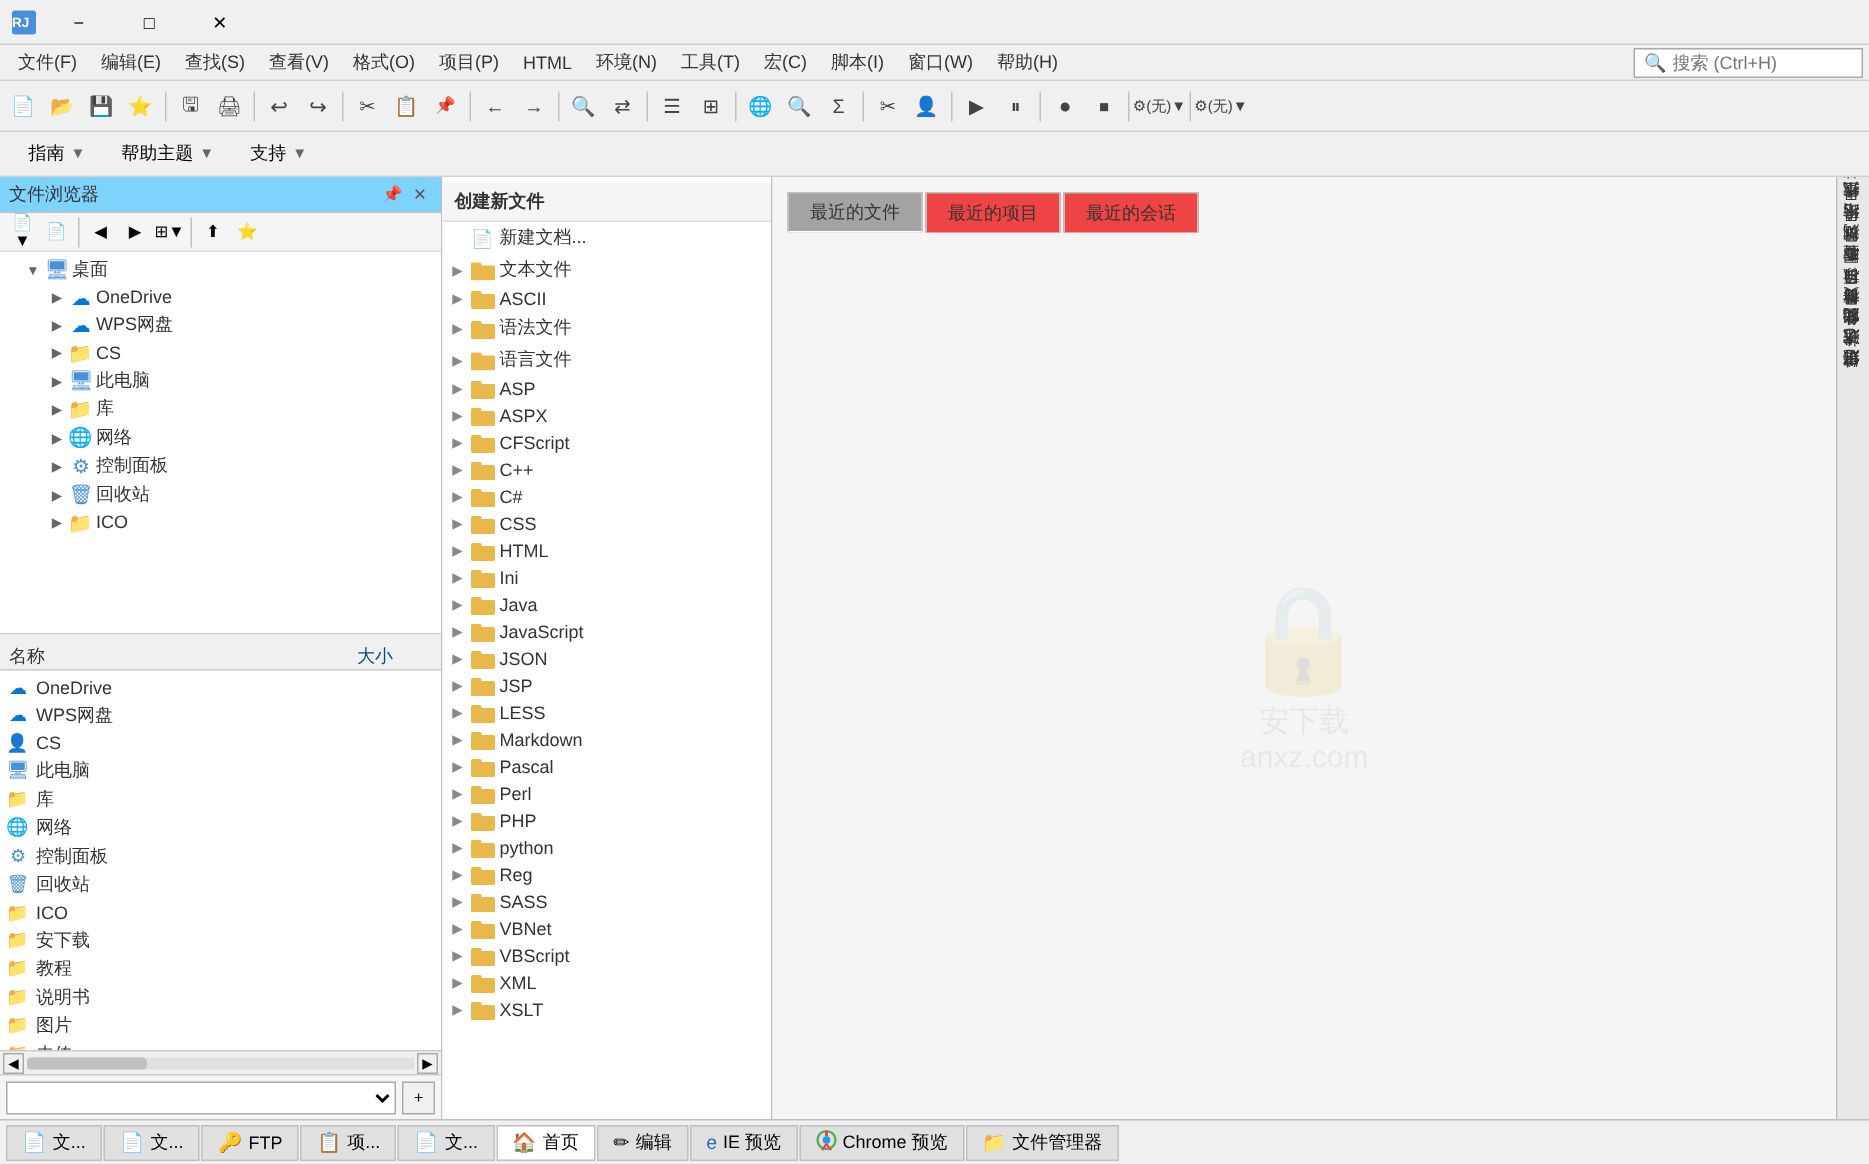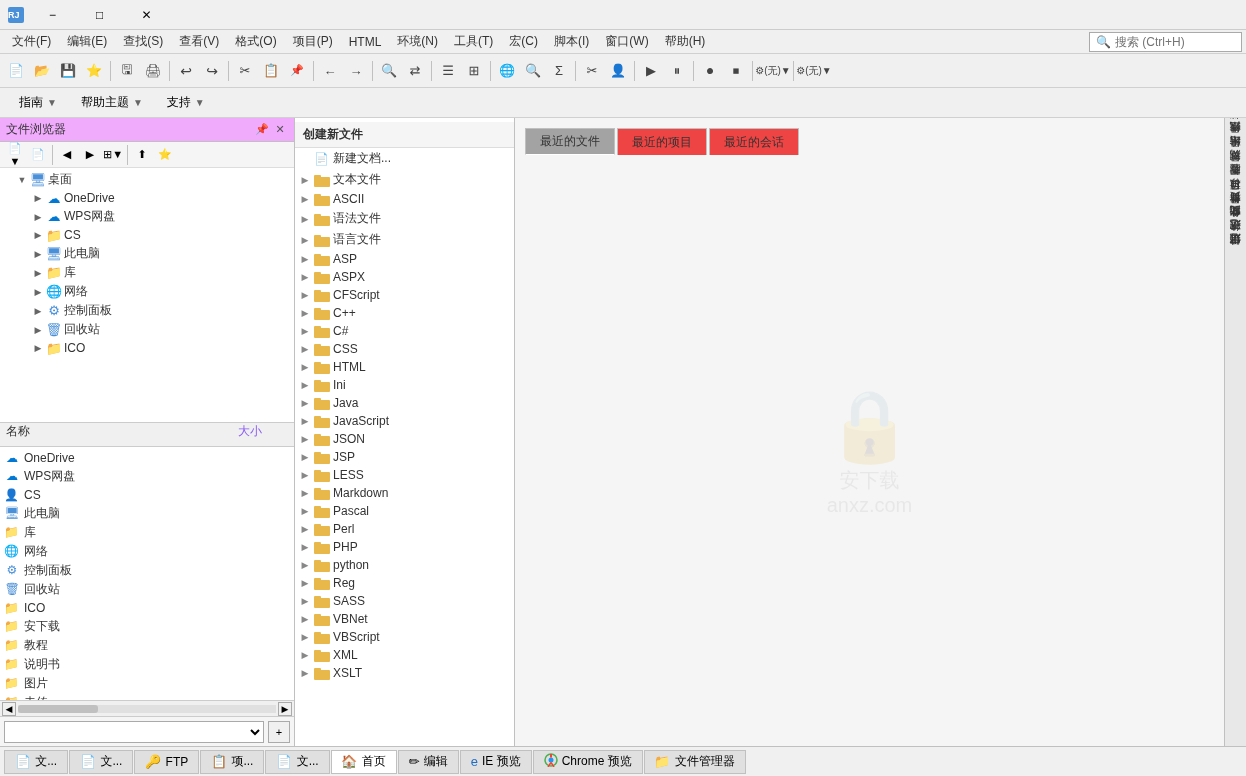--- a/index.html
+++ b/index.html
@@ -27,39 +27,39 @@
     
     .toolbar2 { background: #f0f0f0; height: 30px; display: flex; align-items: center; padding: 0 8px; border-bottom: 1px solid #d0d0d0; gap: 2px; }
     .tb2-btn { padding: 2px 10px; background: transparent; border: 1px solid transparent; cursor: pointer; display: flex; align-items: center; gap: 4px; }
     .tb2-arrow { font-size: 10px; color: #666; }
 
     
     .main-layout { display: flex; flex: 1; overflow: hidden; }
 
     
     .file-browser { width: 295px; display: flex; flex-direction: column; border-right: 1px solid #c0c0c0; background: white; }
-    .fb-header { background: #f0abfc; height: 24px; display: flex; align-items: center; padding: 0 6px; border-bottom: 1px solid #c0c0c0; }
+    .fb-header { background: #7dd3fc; height: 24px; display: flex; align-items: center; padding: 0 6px; border-bottom: 1px solid #c0c0c0; }
     .fb-title { flex: 1; font-size: 12px; color: #333; font-weight: normal; }
     .fb-header-icons { display: flex; gap: 2px; align-items: center; }
     .fb-icon-btn { width: 16px; height: 16px; cursor: pointer; display: flex; align-items: center; justify-content: center; font-size: 11px; color: #555; }
 
     .fb-toolbar { background: #f5f5f5; height: 26px; display: flex; align-items: center; padding: 0 4px; border-bottom: 1px solid #ddd; gap: 1px; }
     .fb-tb-btn { width: 22px; height: 20px; cursor: pointer; display: flex; align-items: center; justify-content: center; font-size: 11px; background: transparent; border: 1px solid transparent; }
 
     .fb-tree { flex: 1; overflow-y: auto; padding: 2px 0; min-height: 180px; max-height: 340px; border-bottom: 1px solid #ccc; }
     .fb-tree-item { display: flex; align-items: center; padding: 1px 0; cursor: pointer; white-space: nowrap; }
     .indent1 { padding-left: 16px; }
     .indent2 { padding-left: 32px; }
     .tree-expand { width: 12px; height: 12px; display: flex; align-items: center; justify-content: center; font-size: 9px; color: #666; }
     .tree-icon { width: 16px; height: 16px; margin: 0 2px; display: flex; align-items: center; justify-content: center; font-size: 13px; }
     .tree-label { font-size: 12px; color: #333; }
 
-    .fb-panel-title { background: #f0f0f0; height: 24px; display: flex; align-items: flex-start; padding: 0 6px; border-bottom: 1px solid #ccc; }
+    .fb-panel-title { background: #f0f0f0; height: 24px; display: flex; align-items: flex-end; padding: 0 6px; border-bottom: 1px solid #ccc; }
     .fb-panel-col { flex: 1; font-size: 12px; color: #333; }
-    .fb-panel-col2 { width: 50px; font-size: 12px; color: #8b5cf6; margin-left: 46px; }
+    .fb-panel-col2 { width: 50px; font-size: 12px; color: #0c4a6e; margin-left: 46px; }
 
     .fb-list { flex: 1; overflow-y: auto; padding: 2px 0; }
     .fb-list-item { display: flex; align-items: center; padding: 1px 4px; cursor: pointer; }
     .fb-list-icon { width: 16px; height: 16px; margin-right: 4px; display: flex; align-items: center; justify-content: center; font-size: 12px; }
     .fb-list-name { flex: 1; font-size: 12px; color: #333; }
 
     .fb-scrollbar-h { height: 16px; background: #f0f0f0; border-top: 1px solid #ccc; display: flex; align-items: center; padding: 0 2px; }
     .fb-scrollbar-thumb { width: 80px; height: 8px; background: #c0c0c0; border-radius: 3px; }
 
     .fb-bottom { height: 30px; display: flex; align-items: center; padding: 0 4px; border-top: 1px solid #ccc; background: #f5f5f5; gap: 4px; }

